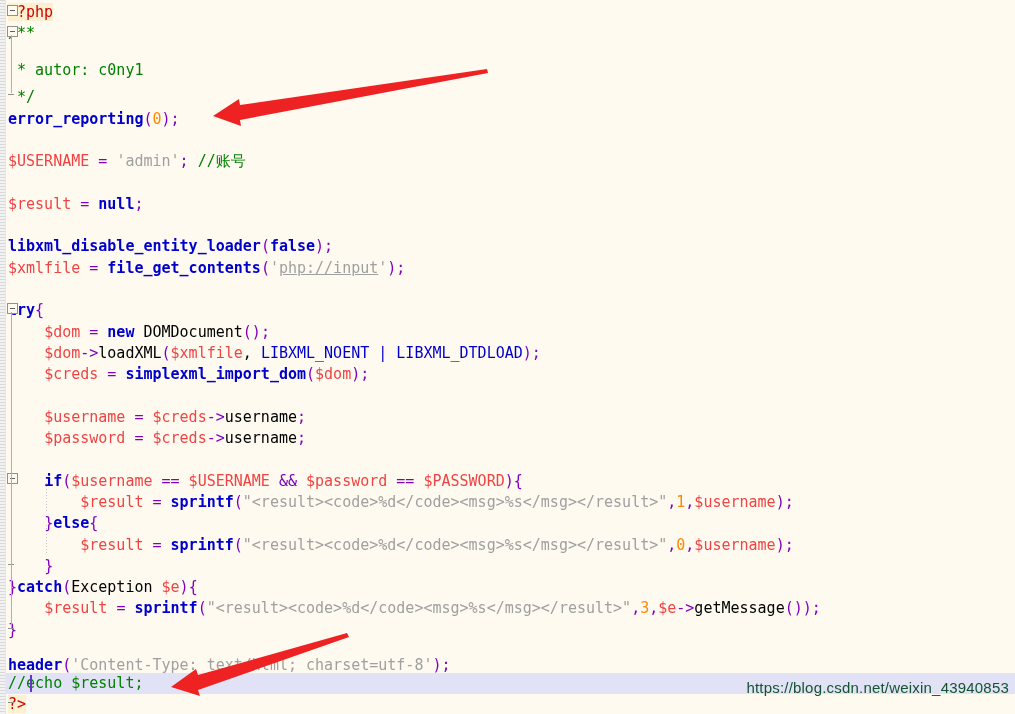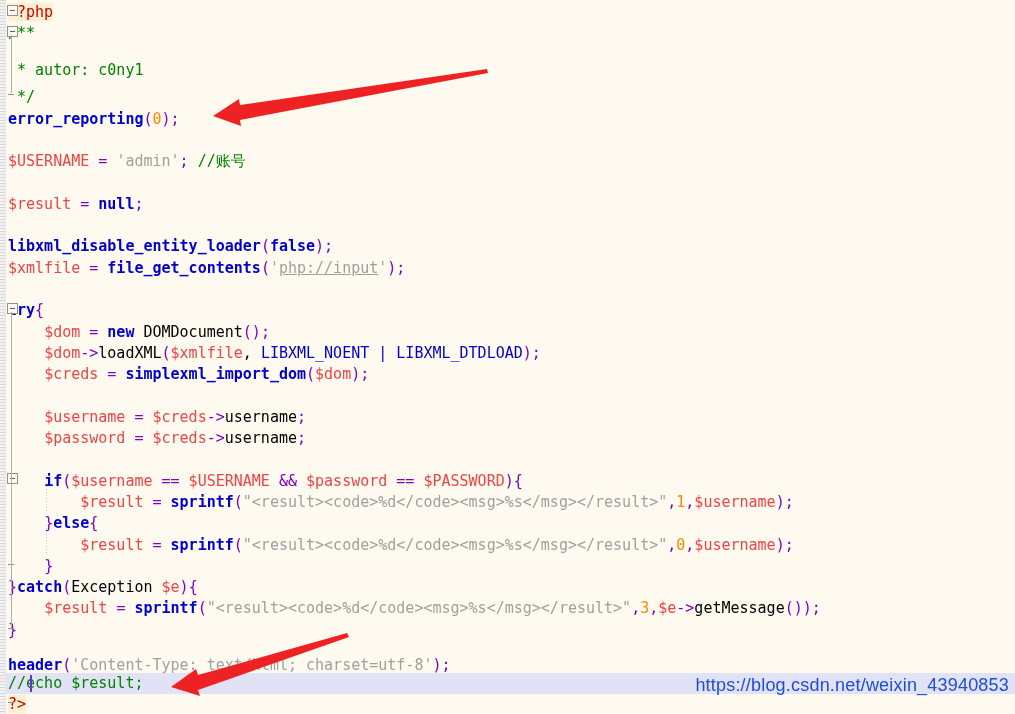--- a/index.html
+++ b/index.html
@@ -125,22 +125,22 @@
     z-index: 9;
     pointer-events: none;
   }
 
   
   .watermark {
     position: absolute;
     right: 6px;
     bottom: 18px;
     font-family: "Liberation Sans", sans-serif;
-    font-size: 18px;
-    color: #1d4ed8;
+    font-size: 15px;
+    color: #14532d;
     letter-spacing: 0.2px;
     z-index: 8;
     white-space: nowrap;
   }
 </style>
 </head>
 <body>
 
 <div id="editor">
 

